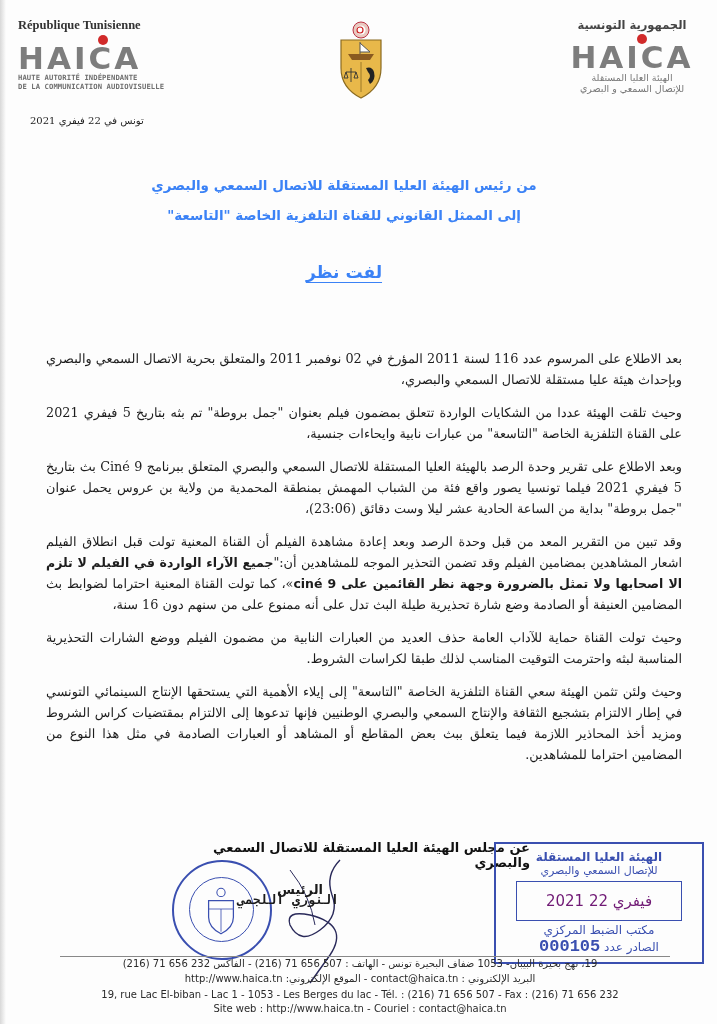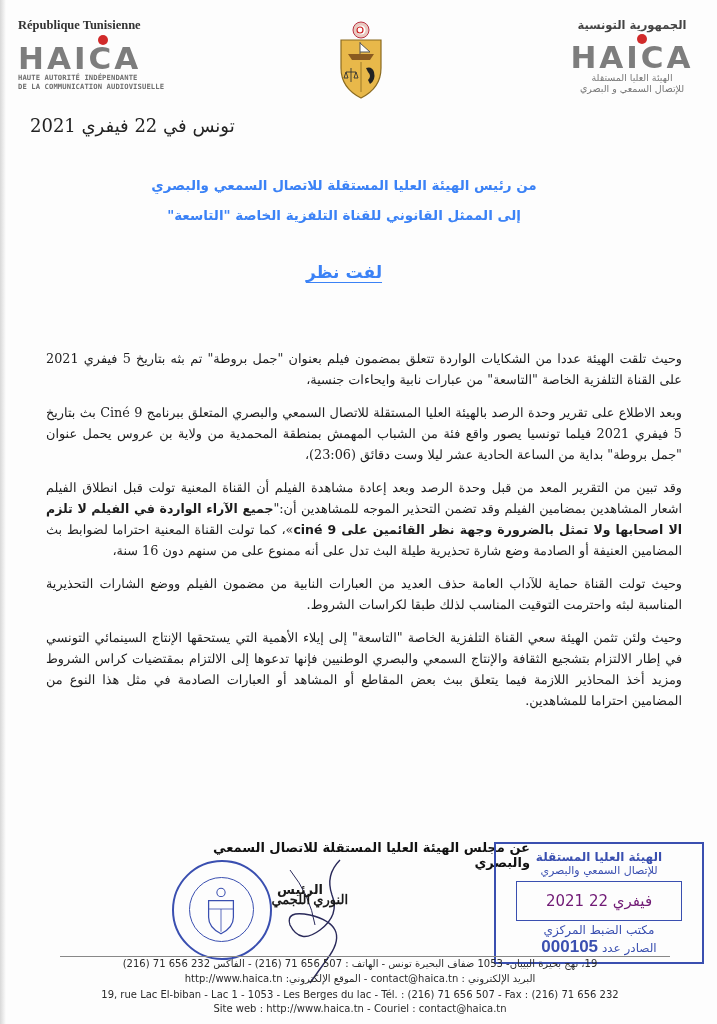--- a/index.html
+++ b/index.html
@@ -8,21 +8,21 @@
   .page { position: absolute; left: 0; top: 0; width: 717px; height: 1024px; background: #fdfdfd; }
   .scan-edge-left { position: absolute; left: 0; top: 0; width: 6px; height: 1024px; background: linear-gradient(to right, #d8d8d8, #fdfdfd); }
 
   
   .hdr-left { position: absolute; left: 18px; top: 18px; width: 150px; text-align: left; }
   .rep-fr { font-family: "Liberation Serif", serif; font-weight: bold; font-size: 12.5px; color: #333; }
   .logo { position: relative; margin-top: 10px; height: 30px; }
   .logo-word { font-family: "DejaVu Sans", sans-serif; font-weight: bold; font-size: 31px; letter-spacing: 3px; color: #7d7d7d; line-height: 30px; }
   .logo-dot { position: absolute; width: 10px; height: 10px; border-radius: 50%; background: #d12a2a; top: -8px; }
   .logo-sub { font-family: "DejaVu Sans Mono", monospace; font-weight: bold; font-size: 7.2px; color: #6f6f6f; line-height: 9px; letter-spacing: 0.1px; }
-  .date { position: absolute; left: 30px; top: 115px; font-size: 18px; direction: rtl; font-family: "DejaVu Serif", serif; color: #222; }
+  .date { position: absolute; left: 30px; top: 115px; font-size: 10px; direction: rtl; font-family: "DejaVu Serif", serif; color: #222; }
 
   
   .hdr-right { position: absolute; left: 557px; top: 18px; width: 150px; text-align: center; }
   .rep-ar { font-family: "DejaVu Sans", sans-serif; font-weight: bold; font-size: 11.5px; color: #444; direction: rtl; }
   .logo-sub-ar { font-family: "DejaVu Sans", sans-serif; font-size: 9.5px; color: #777; direction: rtl; line-height: 11px; }
 
   
   .coat { position: absolute; left: 336px; top: 20px; width: 50px; height: 80px; }
 
   
@@ -32,35 +32,35 @@
   .subject { top: 262px; font-size: 17px; text-decoration: underline; text-underline-offset: 4px; }
 
   
   .body { position: absolute; left: 46px; top: 348px; width: 636px; direction: rtl; text-align: justify; font-family: "DejaVu Serif", serif; font-size: 12.8px; line-height: 21px; color: #1c1c1c; }
   .para { margin-bottom: 12px; }
   .para b { font-family: "DejaVu Sans", sans-serif; font-weight: bold; font-size: 12.5px; }
 
   
   .sig { position: absolute; left: 170px; top: 840px; width: 360px; direction: rtl; text-align: right; font-family: "DejaVu Sans", sans-serif; font-weight: bold; font-size: 13px; color: #111; }
   .sig-role { position: absolute; left: 250px; top: 870px; width: 100px; text-align: center; direction: rtl; font-family: "DejaVu Sans", sans-serif; font-weight: bold; font-size: 13px; margin-top: 12px; }
-  .sig-name { position: absolute; left: 228px; top: 892px; width: 120px; direction: rtl; font-family: Liberation Serif, serif; font-weight: bold; font-size: 13px; }
+  .sig-name { position: absolute; left: 228px; top: 892px; width: 120px; text-align: center; direction: rtl; font-family: Liberation Mono, monospace; font-weight: bold; font-size: 13px; }
   .signature-stroke { position: absolute; left: 270px; top: 855px; width: 110px; height: 130px; }
 
   
   .seal { position: absolute; left: 172px; top: 860px; width: 100px; height: 100px; border: 2.5px solid #3a4fb0; border-radius: 50%; }
   .seal-inner { position: absolute; left: 15px; top: 15px; width: 65px; height: 65px; border: 1.5px solid #3a4fb0; border-radius: 50%; }
 
   
   .stamp { position: absolute; left: 494px; top: 842px; width: 210px; height: 122px; border: 2px solid #3a4fb0; color: #3a4fb0; font-family: "DejaVu Sans", sans-serif; text-align: center; direction: rtl; }
   .stamp-l1 { font-weight: bold; font-size: 12px; margin-top: 6px; }
   .stamp-l2 { font-size: 11px; }
   .stamp-box { margin: 4px 20px 2px 20px; border: 1.5px solid #3a4fb0; height: 40px; line-height: 38px; font-size: 15px; direction: ltr; color: #701a75; }
   .stamp-l3 { font-weight: normal; font-size: 12px; }
   .stamp-l4 { font-size: 12px; direction: rtl; }
-  .stamp-num { font-family: Liberation Sans, sans-serif; font-weight: bold; font-size: 17px; letter-spacing: 3px; }
+  .stamp-num { font-family: Liberation Mono, monospace; font-weight: bold; font-size: 17px; letter-spacing: 3px; }
 
   
   .footer-line { position: absolute; left: 60px; top: 956px; width: 610px; height: 1px; background: #888; }
   .footer { position: absolute; left: 40px; width: 640px; text-align: center; font-size: 10px; color: #2a2a2a; }
   .f1 { top: 958px; direction: rtl; font-family: "DejaVu Sans", sans-serif; }
   .f2 { top: 973px; direction: rtl; font-family: "DejaVu Sans", sans-serif; font-size: 10px; }
   .f3 { top: 989px; font-family: "DejaVu Sans", sans-serif; font-size: 10px; }
   .f4 { top: 1003px; font-family: "DejaVu Sans", sans-serif; font-size: 10px; }
 </style>
 </head>
@@ -100,20 +100,21 @@
     </div>
     <div class="logo-sub-ar">الهيئة العليا المستقلة</div>
     <div class="logo-sub-ar">للإتصال السمعي و البصري</div>
   </div>
 
   <div class="title t1">من رئيس الهيئة العليا المستقلة للاتصال السمعي والبصري</div>
   <div class="title t2">إلى الممثل القانوني للقناة التلفزية الخاصة "التاسعة"</div>
   <div class="title subject">لفت نظر</div>
 
   <div class="body">
+    <p class="para">بعد الاطلاع على المرسوم عدد 116 لسنة 2011 المؤرخ في 02 نوفمبر 2011 والمتعلق بحرية الاتصال السمعي والبصري وبإحداث هيئة عليا مستقلة للاتصال السمعي والبصري،</p>
     <p class="para">وحيث تلقت الهيئة عددا من الشكايات الواردة تتعلق بمضمون فيلم بعنوان "جمل بروطة" تم بثه بتاريخ 5 فيفري 2021 على القناة التلفزية الخاصة "التاسعة" من عبارات نابية وايحاءات جنسية،</p>
     <p class="para">وبعد الاطلاع على تقرير وحدة الرصد بالهيئة العليا المستقلة للاتصال السمعي والبصري المتعلق ببرنامج Ciné 9 بث بتاريخ 5 فيفري 2021 فيلما تونسيا يصور واقع فئة من الشباب المهمش بمنطقة المحمدية من ولاية بن عروس يحمل عنوان "جمل بروطة" بداية من الساعة الحادية عشر ليلا وست دقائق (23:06)،</p>
     <p class="para"><span>وقد تبين من التقرير المعد من قبل وحدة الرصد وبعد إعادة مشاهدة الفيلم أن القناة المعنية تولت قبل انطلاق الفيلم اشعار المشاهدين بمضامين الفيلم وقد تضمن التحذير الموجه للمشاهدين أن:"</span><b>جميع الآراء الواردة في الفيلم لا تلزم الا اصحابها ولا تمثل بالضرورة وجهة نظر القائمين على ciné 9</b><span>»، كما تولت القناة المعنية احتراما لضوابط بث المضامين العنيفة أو الصادمة وضع شارة تحذيرية طيلة البث تدل على أنه ممنوع على من سنهم دون 16 سنة،</span></p>
     <p class="para">وحيث تولت القناة حماية للآداب العامة حذف العديد من العبارات النابية من مضمون الفيلم ووضع الشارات التحذيرية المناسبة لبثه واحترمت التوقيت المناسب لذلك طبقا لكراسات الشروط.</p>
     <p class="para">وحيث ولئن تثمن الهيئة سعي القناة التلفزية الخاصة "التاسعة" إلى إيلاء الأهمية التي يستحقها الإنتاج السينمائي التونسي في إطار الالتزام بتشجيع الثقافة والإنتاج السمعي والبصري الوطنيين فإنها تدعوها إلى الالتزام بمقتضيات كراس الشروط ومزيد أخذ المحاذير اللازمة فيما يتعلق ببث بعض المقاطع أو المشاهد أو العبارات الصادمة في مثل هذا النوع من المضامين احتراما للمشاهدين.</p>
   </div>
 
   <div class="seal">
     <div class="seal-inner">
       <svg viewBox="0 0 60 60" width="62" height="62">

